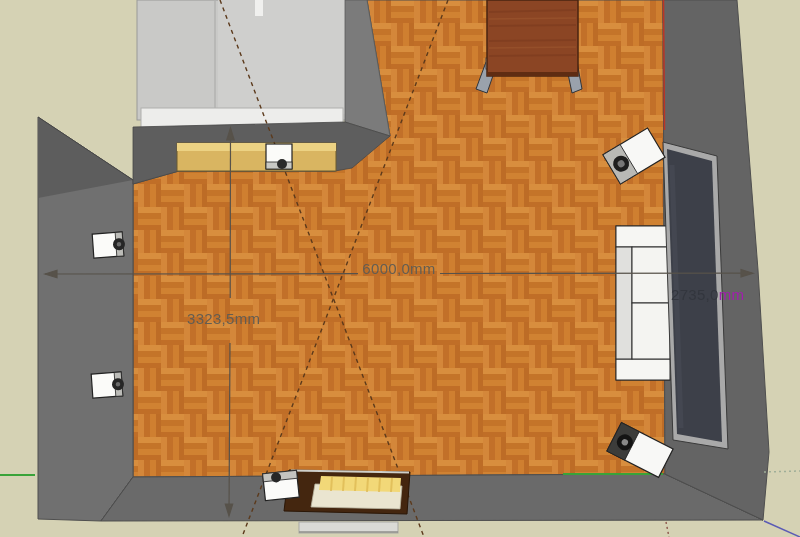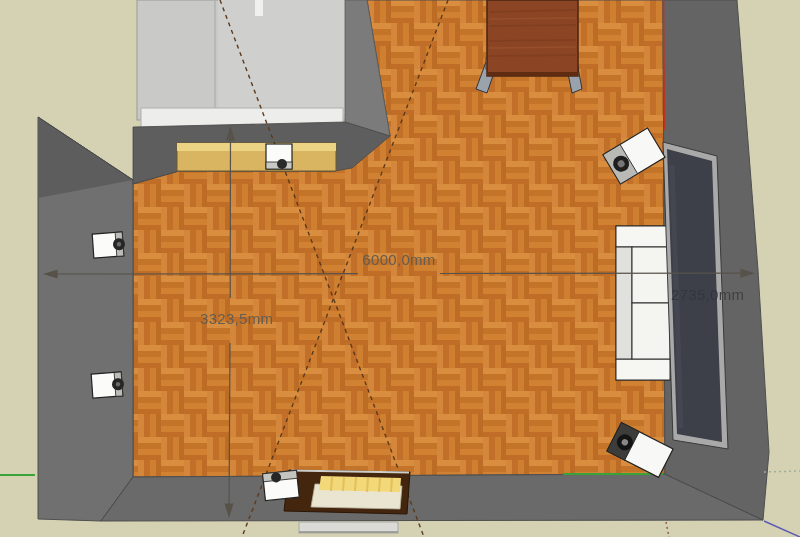--- a/index.html
+++ b/index.html
@@ -11,25 +11,25 @@
   .stage svg{position:absolute;left:0;top:0;}
   .dim-label{
     position:absolute;
     font-size:15px;
     color:#635d52;
     letter-spacing:.3px;
     white-space:nowrap;
     pointer-events:auto;
     line-height:1;
   }
-  .dim-label.width{left:358px;top:252px;width:82px;text-align:center;}
-  .dim-label.height{left:200px;top:311px;}
+  .dim-label.width{left:358px;top:261px;width:82px;text-align:center;}
+  .dim-label.height{left:187px;top:311px;}
   .dim-label.right-partial{left:671px;top:287px;}
   .dim-label .faint{color:#33363e;text-align:center;}
-  .dim-label .unit{color:#404040;}
+  .dim-label .unit{color:#a21caf;}
 </style>
 </head>
 <body>
 
 <div class="stage">
 <svg width="800" height="537" viewBox="0 0 800 537">
   <defs>
     <pattern id="parquet" width="46" height="46" patternUnits="userSpaceOnUse">
       <rect width="46" height="46" fill="#c8782c"></rect>
 

